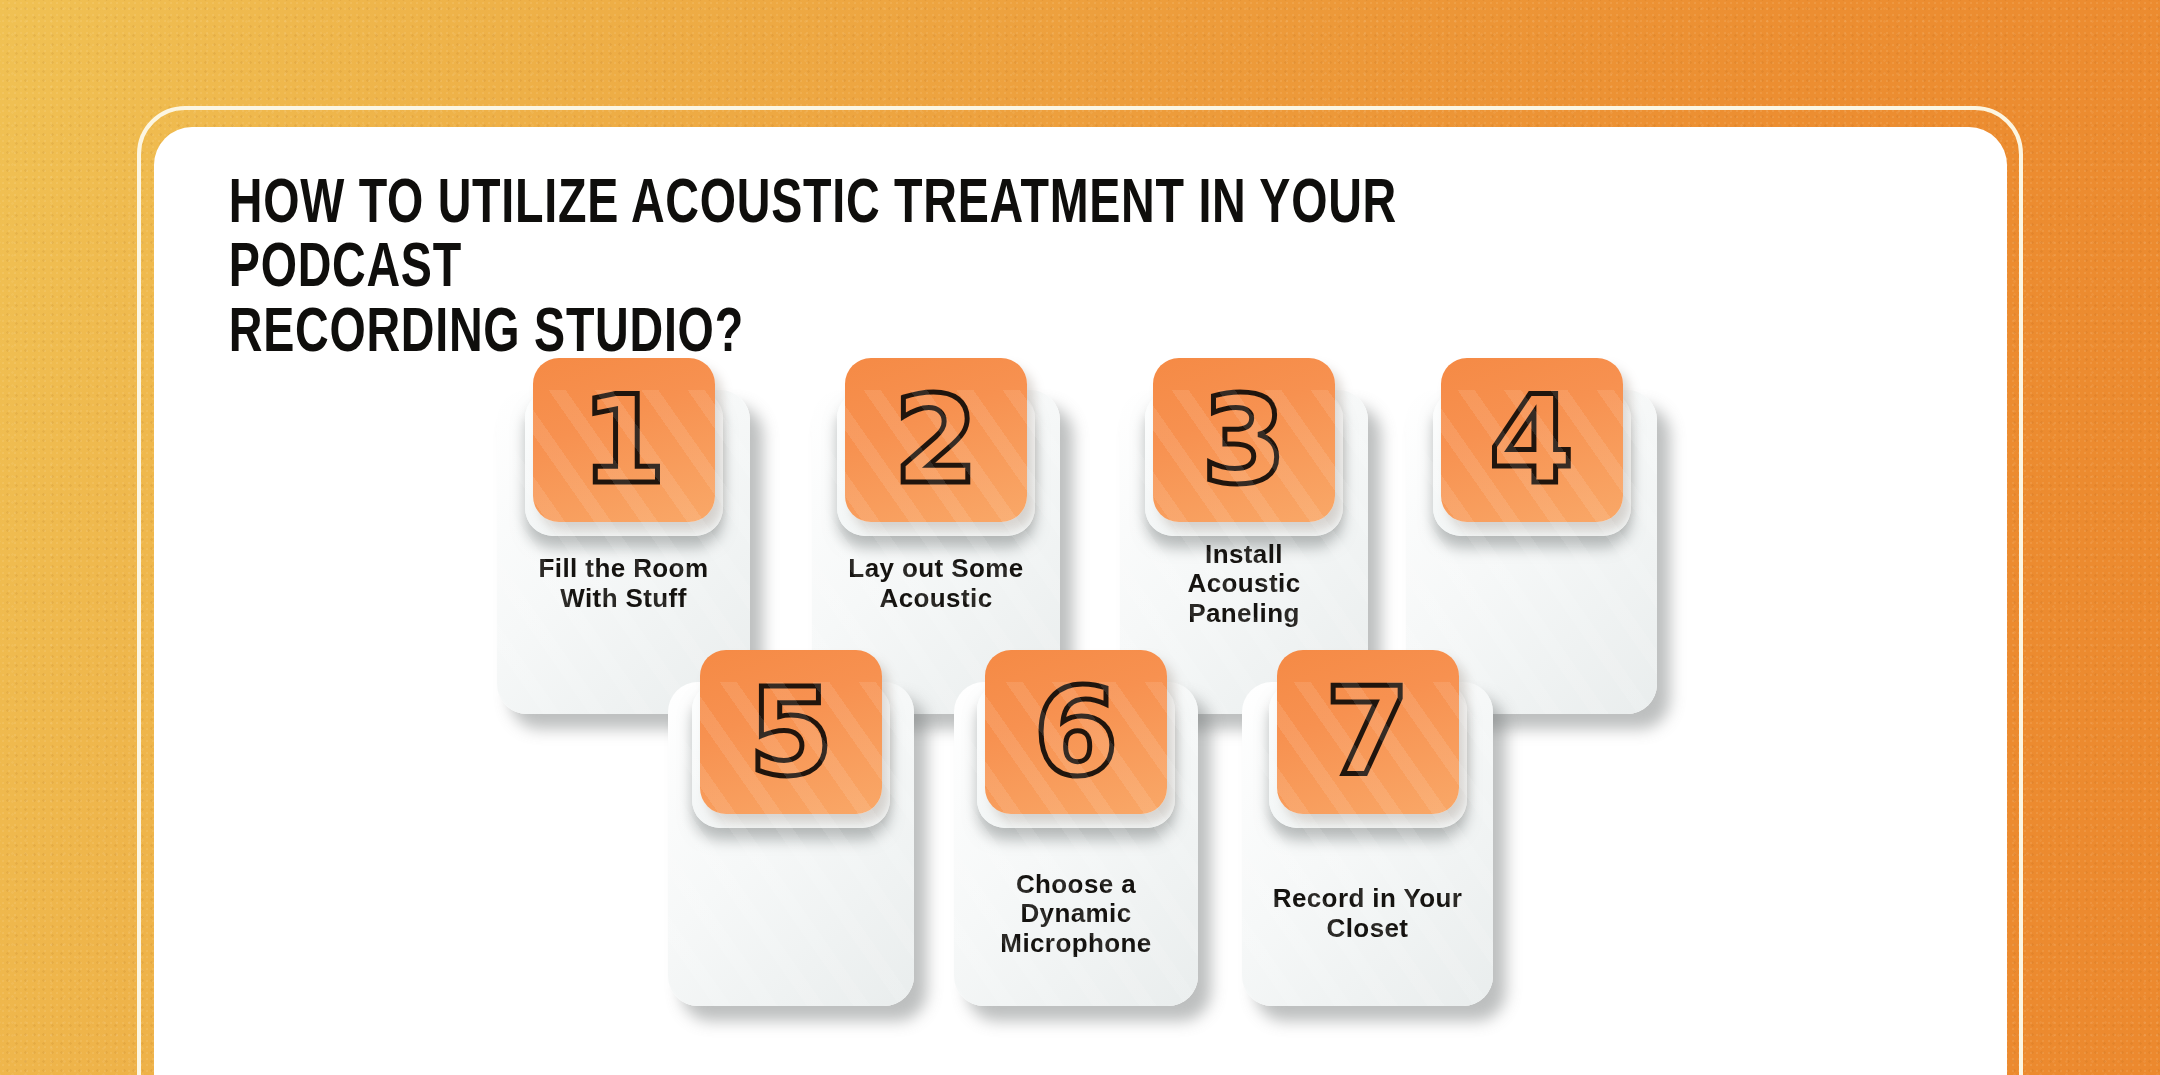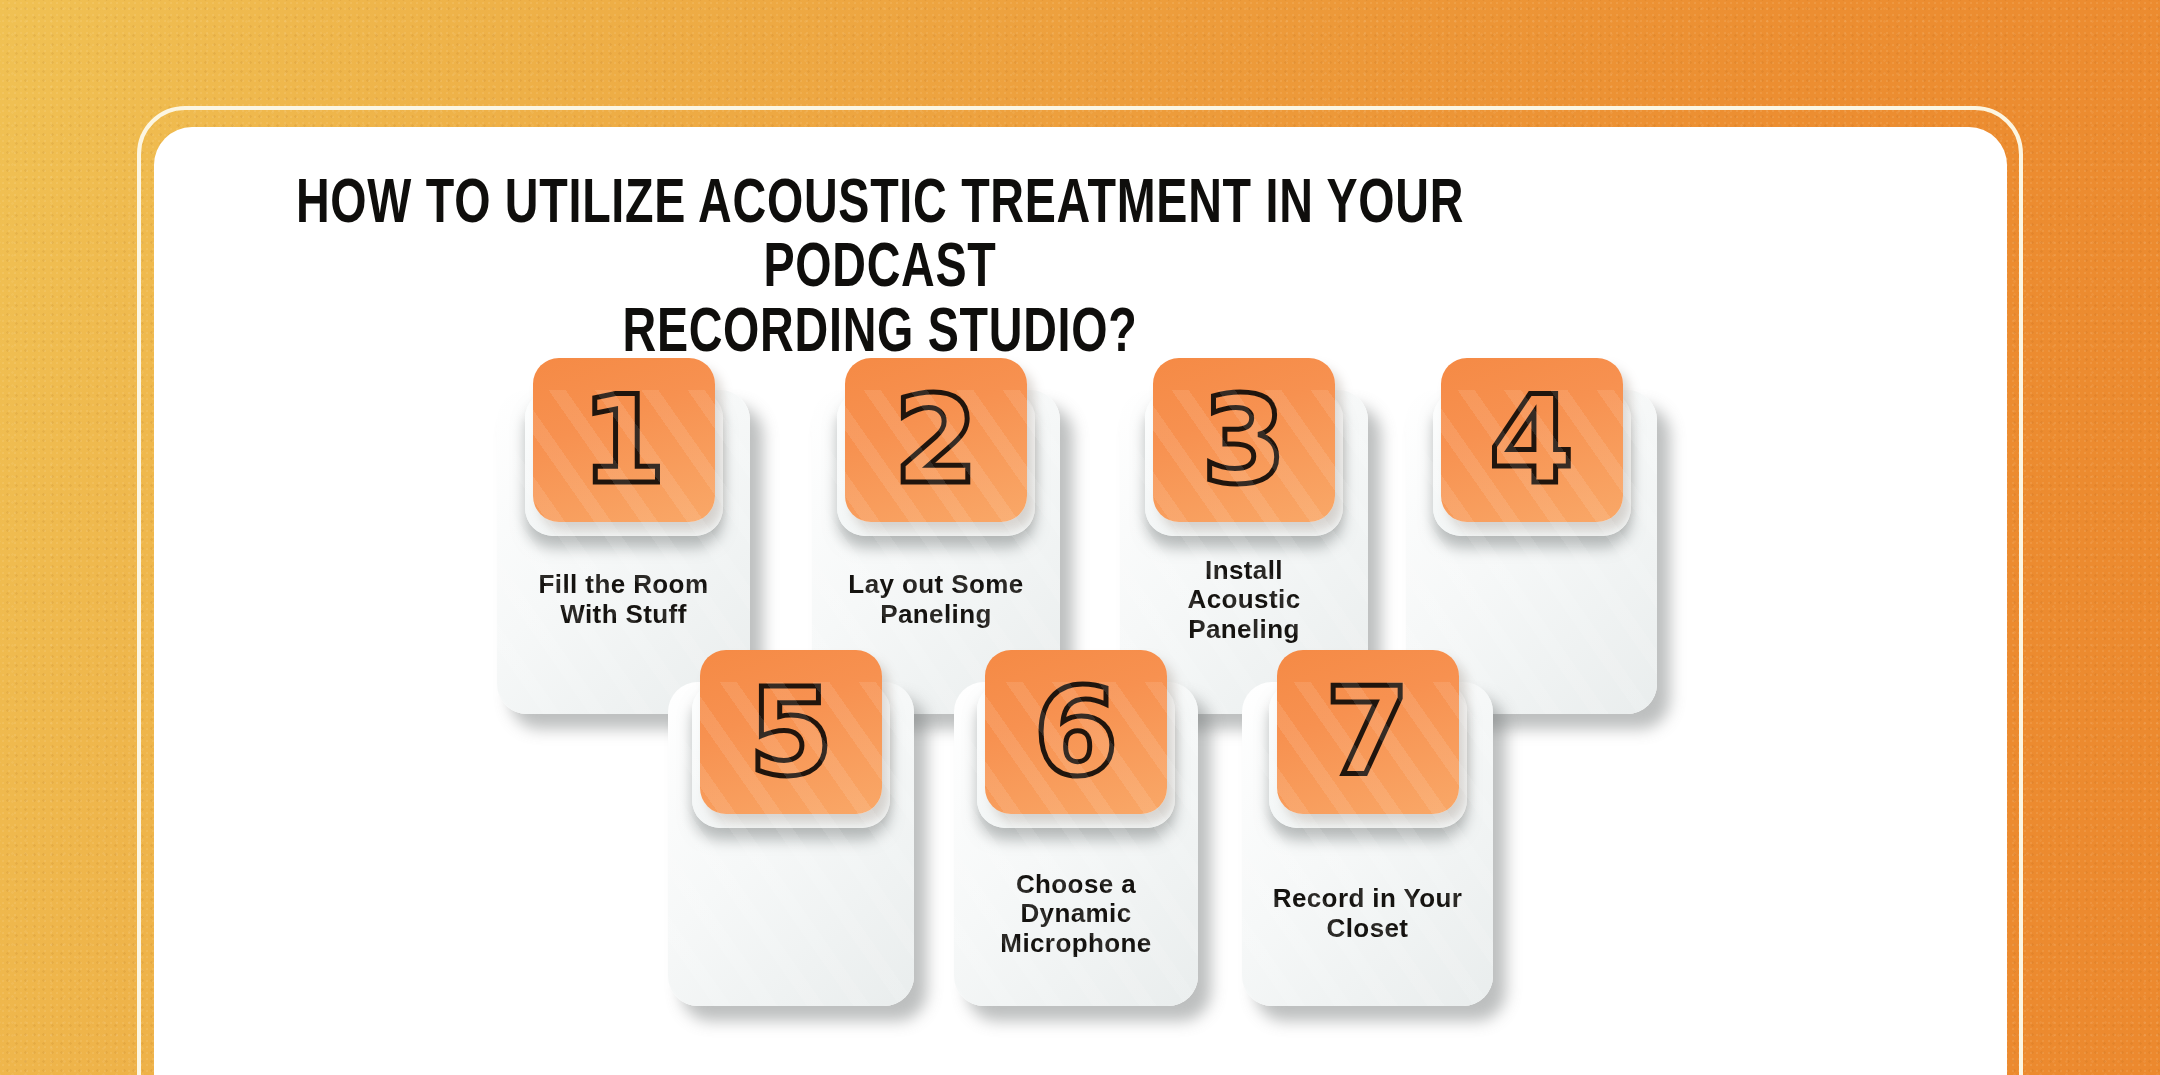--- a/index.html
+++ b/index.html
@@ -22,21 +22,21 @@
   .frame-outline {
     position:absolute; left:137px; top:106px; width:1886px; height:1100px;
     border:4px solid #fcf6e2; border-radius:48px; z-index:1;
   }
   .panel {
     position:absolute; left:154px; top:127px; width:1853px; height:1080px;
     background:#ffffff; border-radius:38px; z-index:2;
   }
   .title {
     position:absolute; left:0; top:168px; width:1760px; z-index:3;
-    text-align:center; color:#0f0e0c;
+    text-align:left; color:#0f0e0c;
   }
   .title .squeeze {
     display:inline-block; transform:scaleX(.74); transform-origin:50% 0;
     font-weight:700; font-size:63px; line-height:1.02;
     letter-spacing:1px; white-space:pre-line;
   }
   .card {
     position:absolute; height:324px; border-radius:30px; z-index:3;
     background:linear-gradient(135deg,#ffffff 0%,#f6f8f8 45%,#e9eded 100%);
     box-shadow:13px 15px 15px rgba(108,113,113,.45);
@@ -67,21 +67,21 @@
   @supports (-webkit-text-stroke: 1px black) {
     .num { color:transparent; -webkit-text-stroke:5px #20150d; }
   }
   .label {
     position:absolute; left:6px; right:6px; height:164px;
     display:flex; align-items:center; justify-content:center;
     text-align:center; white-space:pre-line;
     font-weight:700; font-size:26px; line-height:1.14; letter-spacing:.4px;
     color:#151310;
   }
-  .r1 .label { top:128px; }
+  .r1 .label { top:112px; }
   .r2 .label { top:150px; }
   .r1 { top:390px; }
   .r2 { top:682px; }
   .c1 { left:497px;  width:253px; }
   .c2 { left:812px;  width:248px; }
   .c3 { left:1120px; width:248px; }
   .c4 { left:1406px; width:251px; }
   .c5 { left:668px;  width:246px; }
   .c6 { left:954px;  width:244px; }
   .c7 { left:1242px; width:251px; }
@@ -104,21 +104,21 @@
   <div class="label">Fill the Room
 With Stuff</div>
 </div>
 
 <div class="card r1 c2">
   <div class="socket"></div>
   <div class="numbox">
     <span class="num">2</span>
   </div>
   <div class="label">Lay out Some
-Paneling</div>
+Acoustic</div>
 </div>
 
 <div class="card r1 c3">
   <div class="socket"></div>
   <div class="numbox">
     <span class="num">3</span>
   </div>
   <div class="label">Install
 Acoustic
 Paneling</div>

